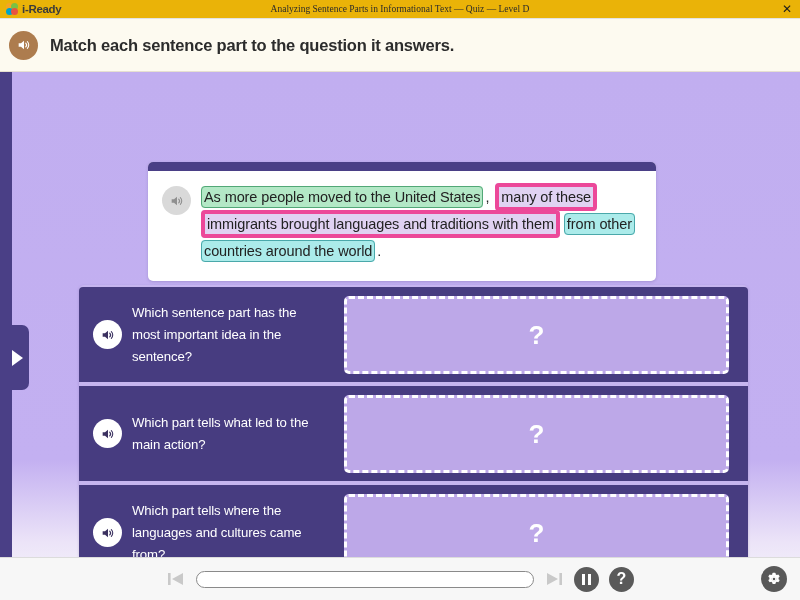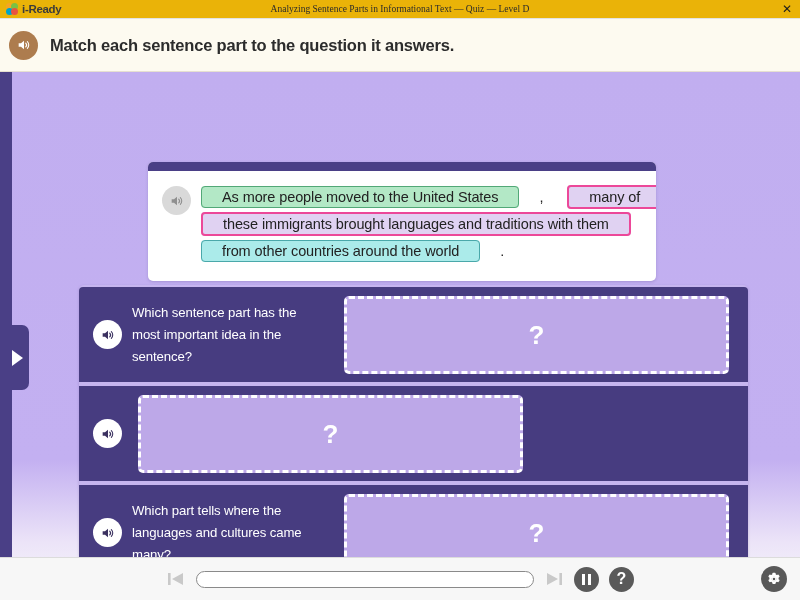--- a/index.html
+++ b/index.html
@@ -185,29 +185,29 @@
 
   .sentence {
     font-size: 14.5px;
     line-height: 27px;
     color: #222222;
     letter-spacing: -0.1px;
     flex: 1 1 auto;
   }
 
   .seg {
-    padding: 2px 20px;
+    padding: 2px 2px;
     border-radius: 4px;
     white-space: normal;
     box-decoration-break: clone;
     margin-top: 32px;
     -webkit-box-decoration-break: clone;
   }
   .seg-green  { background: #b3e8c6; border: 1px solid #52a877; }
-  .seg-purple { background: #e0d2f2; border: 2px solid #ec4899; }
+  .seg-purple { background: #e0d2f2; border: 4px solid #ec4899; }
   .seg-cyan   { background: #abebea; border: 1px solid #4aa8aa; }
   .seg-plain  { background: transparent; border: none; }
 
   
   .rows {
     position: absolute;
     left: 79px;
     top: 213px;
     width: 669px;
     background: #c6b5ef;
@@ -403,36 +403,37 @@
       <div class="row-gap"></div>
 
       <div class="match-row">
         <div class="speaker-btn white">
           <svg class="speaker-glyph" viewBox="0 0 24 24" aria-hidden="true">
             <path d="M4 9.5h3.5L12 5.5v13L7.5 14.5H4z" fill="#3b3160"></path>
             <path d="M14.6 9.2a4 4 0 0 1 0 5.6" stroke="#3b3160" stroke-width="1.8" fill="none" stroke-linecap="round"></path>
             <path d="M17 7a7 7 0 0 1 0 10" stroke="#3b3160" stroke-width="1.6" fill="none" stroke-linecap="round"></path>
           </svg>
         </div>
+        <div class="q-text">Which part tells what led to the main action?</div>
         <div class="dropzone">
           <span class="qmark">?</span>
         </div>
       </div>
 
       <div class="row-gap"></div>
 
       <div class="match-row">
         <div class="speaker-btn white">
           <svg class="speaker-glyph" viewBox="0 0 24 24" aria-hidden="true">
             <path d="M4 9.5h3.5L12 5.5v13L7.5 14.5H4z" fill="#3b3160"></path>
             <path d="M14.6 9.2a4 4 0 0 1 0 5.6" stroke="#3b3160" stroke-width="1.8" fill="none" stroke-linecap="round"></path>
             <path d="M17 7a7 7 0 0 1 0 10" stroke="#3b3160" stroke-width="1.6" fill="none" stroke-linecap="round"></path>
           </svg>
         </div>
-        <div class="q-text">Which part tells where the languages and cultures came many?</div>
+        <div class="q-text">Which part tells where the languages and cultures came from?</div>
         <div class="dropzone">
           <span class="qmark">?</span>
         </div>
       </div>
 
     </div>
   </div>
 
   <div class="toolbar">
     <div class="skip">

